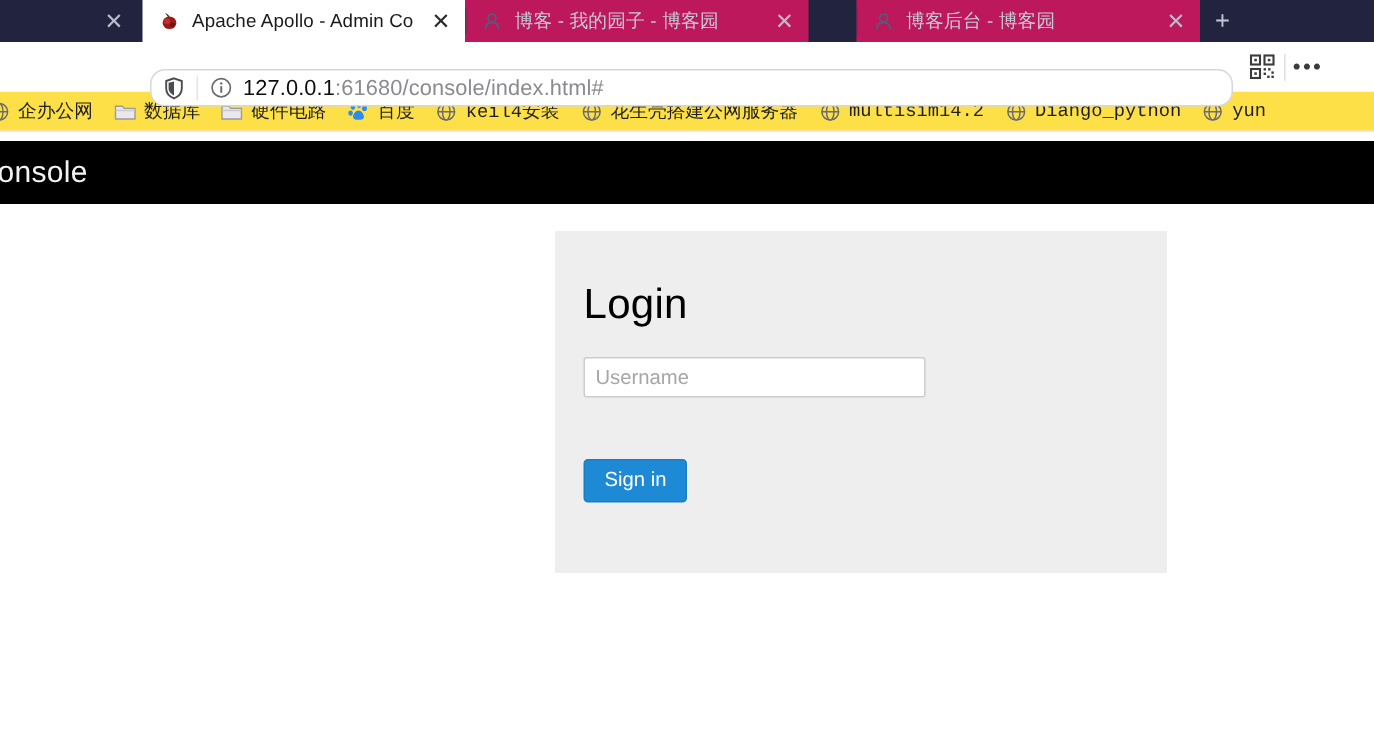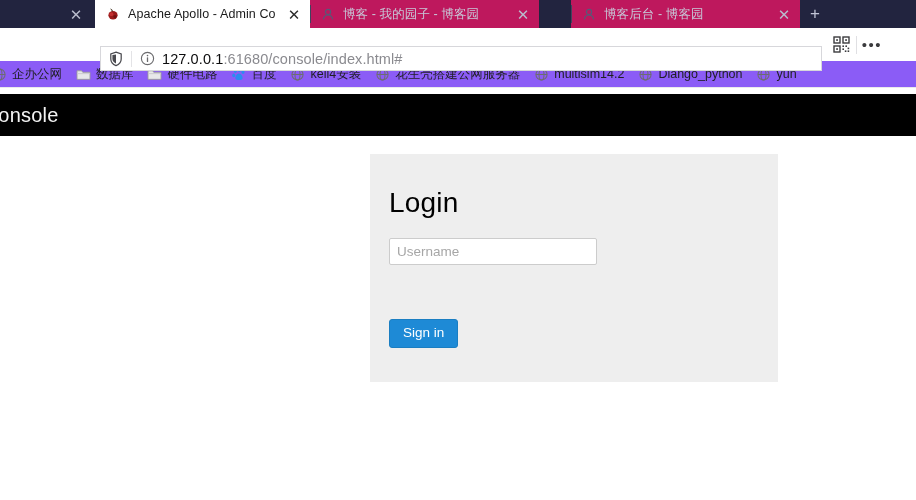--- a/index.html
+++ b/index.html
@@ -147,21 +147,21 @@
     flex: 0 0 33px;
     padding: 0 8px 0 0;
     position: relative;
   }
 
   .urlbar {
     margin-left: 100px;
     height: 25px;
     flex: 1 1 auto;
     border: 1px solid #d7d7db;
-    border-radius: 0;
+    border-radius: 10px;
     background: #fff;
     display: flex;
     align-items: center;
     padding: 0 6px 0 0;
     max-width: 722px;
     margin-top: 28px;
   }
 
   .url-ident {
     width: 30px;
@@ -216,27 +216,28 @@
   .dots {
     font-size: 15px;
     letter-spacing: 1.5px;
     color: #3b3b3e;
     line-height: 0.6;
   }
 
   
   .bookmarks {
     height: 27px;
-    background: #8b5cf6;
+    background: #fde047;
     display: flex;
     align-items: center;
     flex: 0 0 27px;
     overflow: hidden;
     white-space: nowrap;
     border-bottom: 1px solid #e9e9ec;
+    font-family: Liberation Mono, monospace;
   }
 
   .bm {
     display: flex;
     align-items: center;
     height: 22px;
     padding: 0 5px;
     margin-right: 3px;
     flex: 0 0 auto;
     font-size: 12.5px;
@@ -297,30 +298,30 @@
     color: #000000;
     margin: 33px 0 0 19px;
     letter-spacing: .2px;
   }
 
   .login-form {
     margin: 19px 0 0 19px;
   }
 
   .field {
-    width: 208px;
+    width: 228px;
     height: 27px;
     background: #ffffff;
     border: 1px solid #cccccc;
     border-radius: 2px;
     font-size: 13.5px;
     color: #555;
     padding: 0 7px;
     display: block;
-    margin-bottom: 24px;
+    margin-bottom: 11px;
     font-family: "Liberation Sans", sans-serif;
     outline: none;
   }
   .field::placeholder { color: #a6a6a6; opacity: 1; }
 
   .signin-btn {
     background: #1e8ad6;
     color: #ffffff;
     border: 1px solid #1a7ec2;
     border-radius: 3px;

